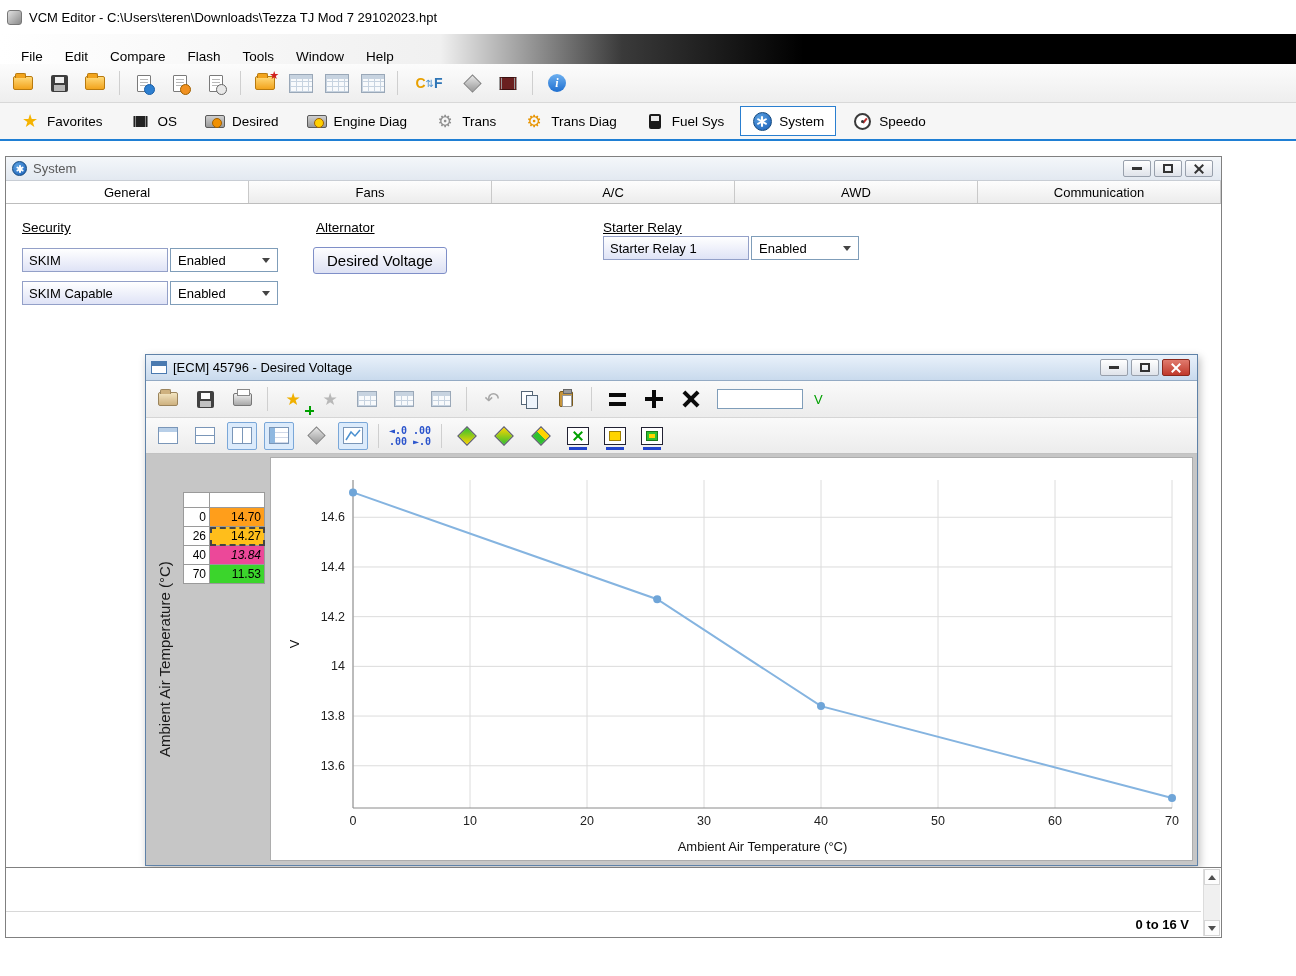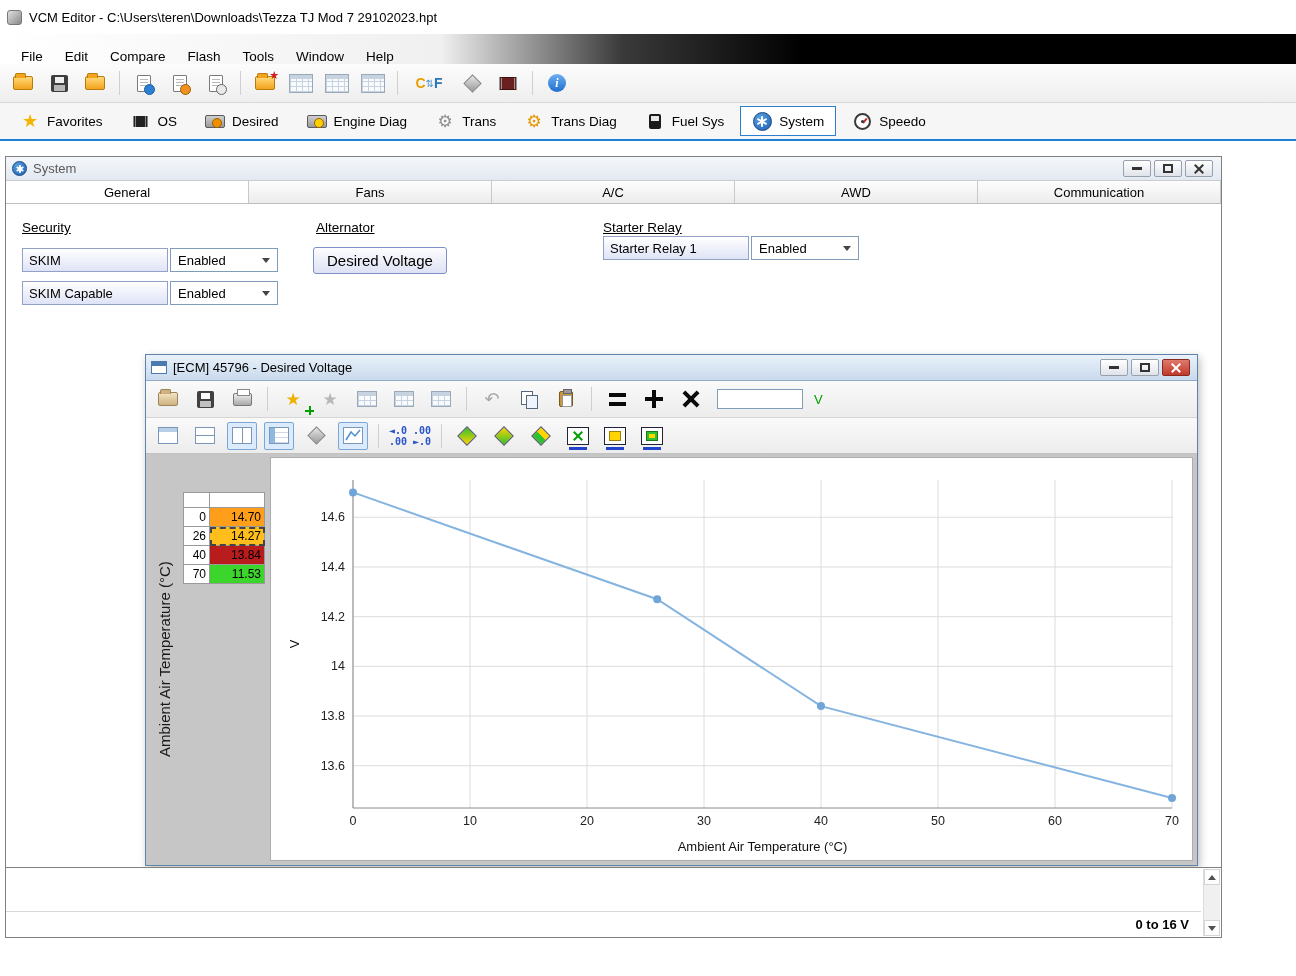--- a/index.html
+++ b/index.html
@@ -528,21 +528,21 @@
                 <div class="trow">
                   <div class="cx">0</div>
                   <div class="cv" style="background: rgb(255, 158, 27);">14.70</div>
                 </div>
                 <div class="trow">
                   <div class="cx">26</div>
                   <div class="cv sel" style="background: rgb(255, 190, 27);">14.27</div>
                 </div>
                 <div class="trow">
                   <div class="cx">40</div>
-                  <div class="cv" style="background: #b91c1c;">13.84</div>
+                  <div class="cv" style="background: #ec4899; font-style: italic;">13.84</div>
                 </div>
                 <div class="trow">
                   <div class="cx">70</div>
                   <div class="cv" style="background: rgb(59, 213, 44);">11.53</div>
                 </div>
               </div>
           </div>
           <div class="chart-wrap">
             <div id="chart-host"><svg width="921" height="402">
                   <line x1="82" y1="307.7575757575758" x2="901" y2="307.7575757575758" stroke="#dcdcdc"></line>

